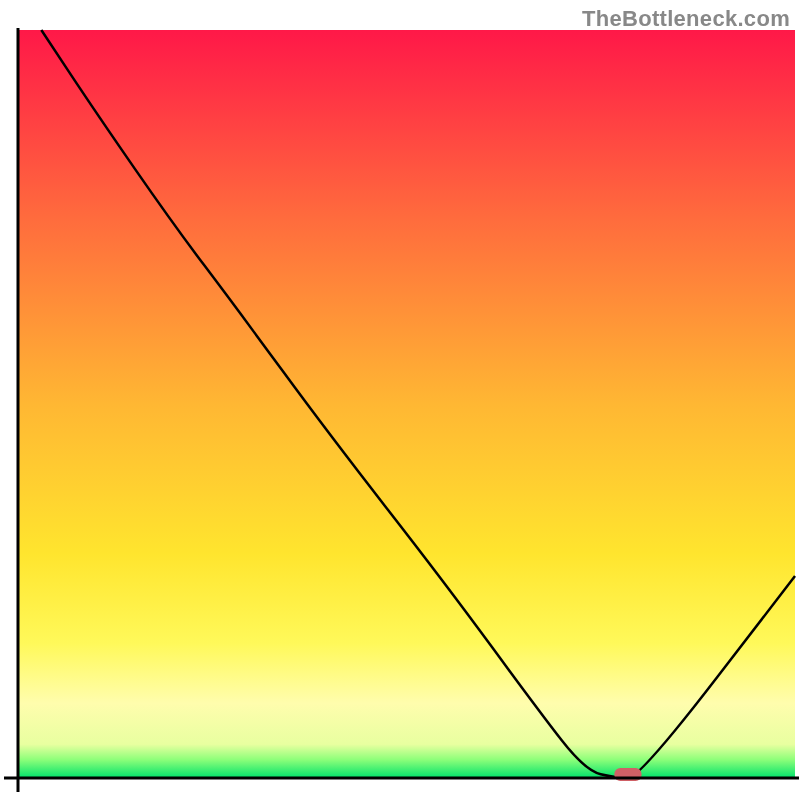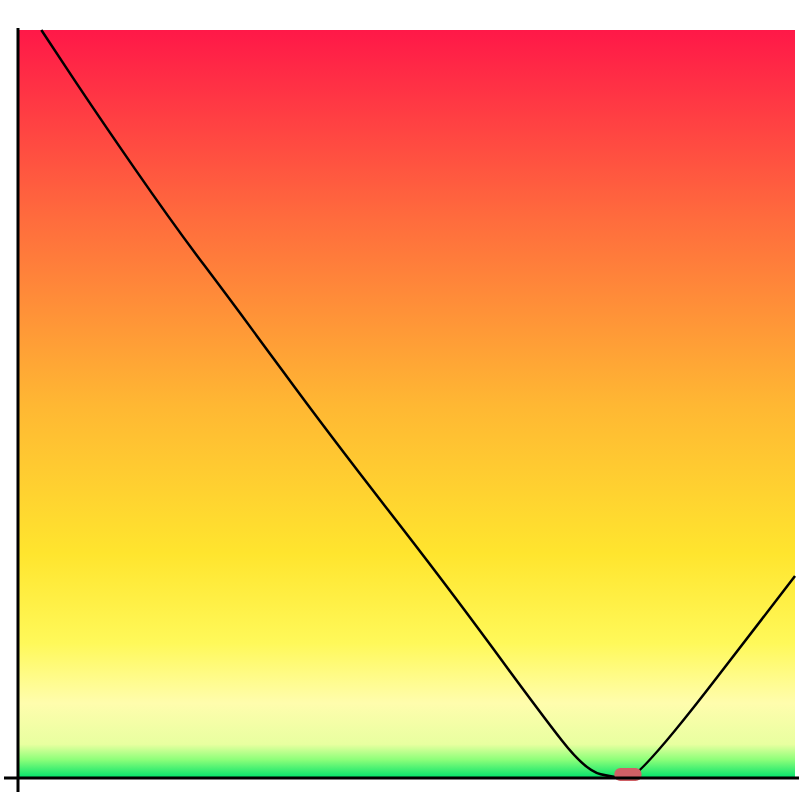--- a/index.html
+++ b/index.html
@@ -28,20 +28,21 @@
   svg.chart-svg {
     position: absolute;
     top: 0;
     left: 0;
   }
 </style>
 </head>
 <body>
 
 <div class="chart-container">
+  <div class="watermark">TheBottleneck.com</div>
   <svg class="chart-svg" width="800" height="800" viewBox="0 0 800 800">
     <defs>
       <linearGradient id="bg-grad" x1="0" y1="0" x2="0" y2="1">
           <stop offset="0%" stop-color="#ff1848"></stop>
           <stop offset="25%" stop-color="#ff6b3d"></stop>
           <stop offset="50%" stop-color="#ffb733"></stop>
           <stop offset="70%" stop-color="#ffe52e"></stop>
           <stop offset="82%" stop-color="#fff95a"></stop>
           <stop offset="90%" stop-color="#fffdad"></stop>
           <stop offset="95.5%" stop-color="#e8ffa0"></stop>

